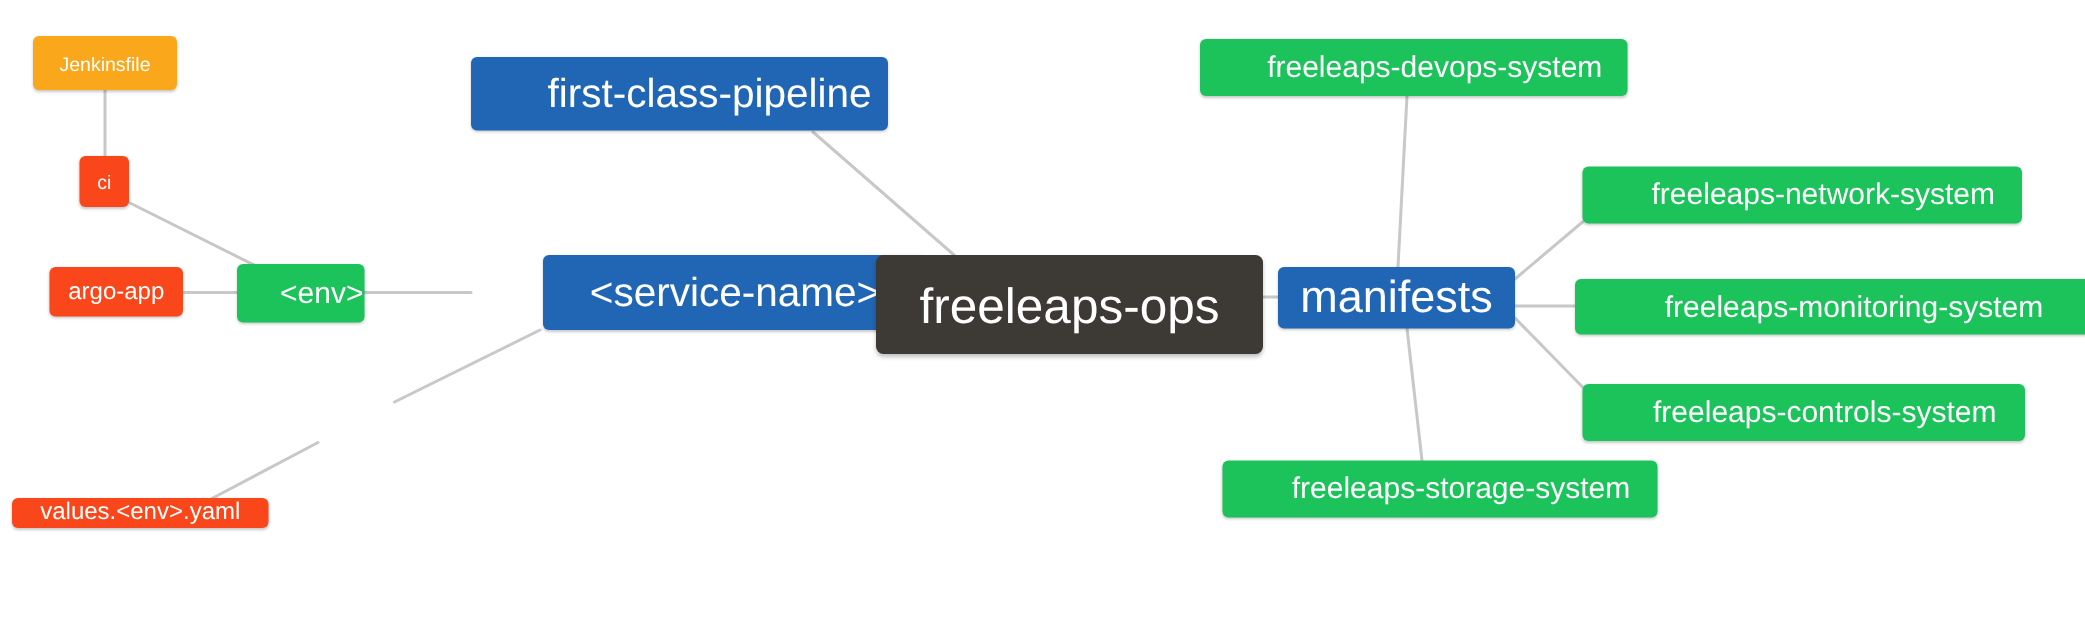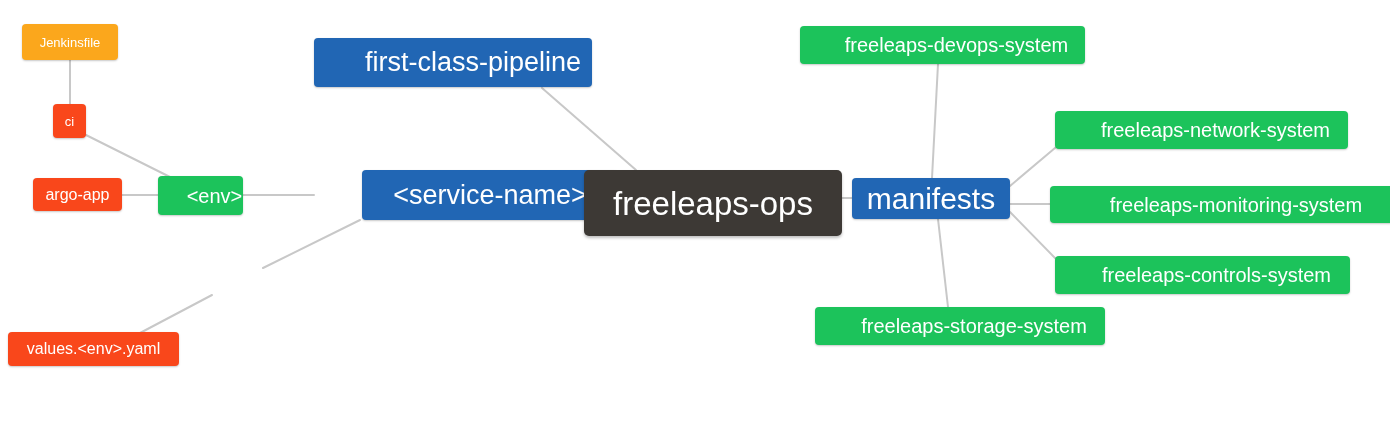--- a/index.html
+++ b/index.html
@@ -110,21 +110,21 @@
 
   <div class="node green lvl2" style="left:158px; top:176px; width:85px; height:39px;">
     <span>&lt;env&gt;</span>
   </div>
 
   <div class="node red lvl3" style="left:33px; top:178px; width:89px; height:33px;">
     <span>argo-app</span>
   </div>
 
 
-  <div class="node red lvl3" style="left:8px; top:332px; width:171px; height:34px;">
+  <div class="node red lvl3" style="left:8px; top:332px; width:171px; height:20px;">
     <span>values.&lt;env&gt;.yaml</span>
   </div>
 
   <div class="node blue lvl1-big" style="left:314px; top:38px; width:278px; height:49px;padding-left:40px;">
     <span>first-class-pipeline</span>
   </div>
 
   <div class="node blue lvl1-big" style="left:314px; top:170px; width:256px; height:50px;margin-left:48px;">
     <span>&lt;service-name&gt;</span>
   </div>

